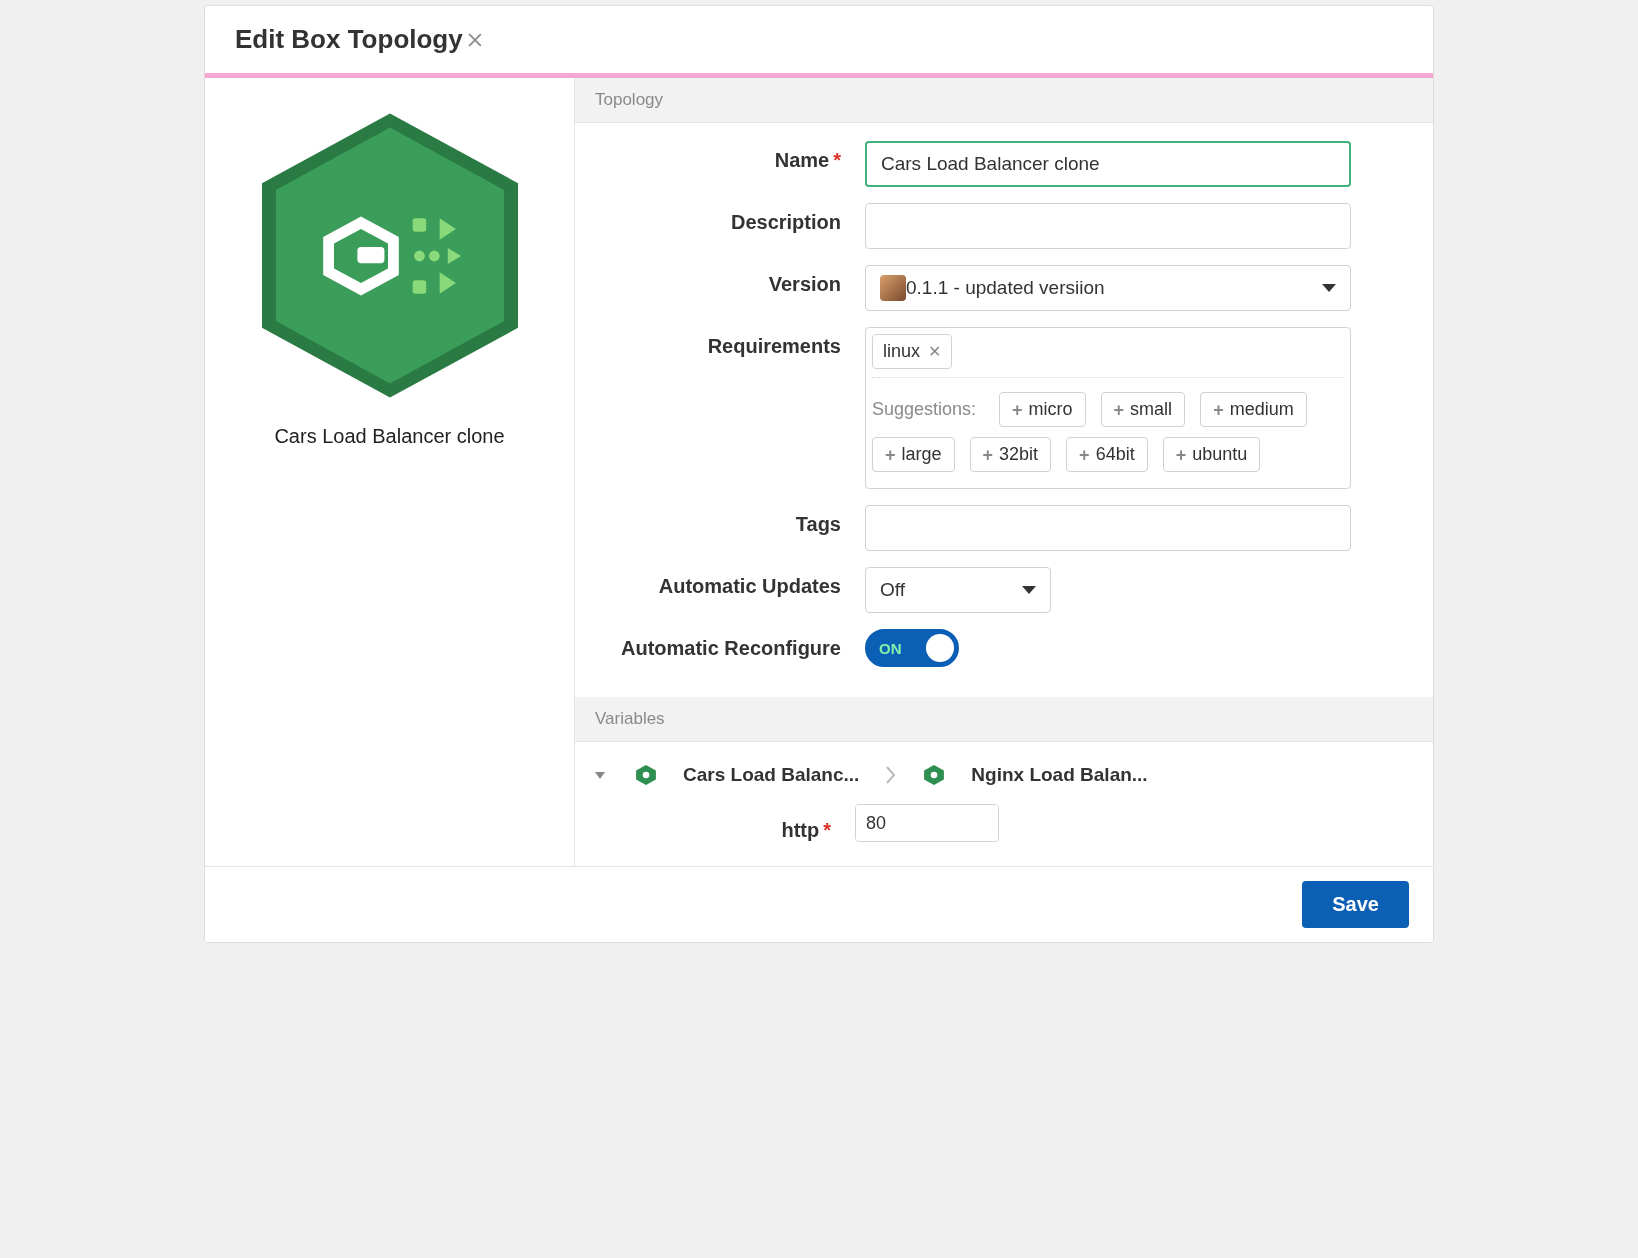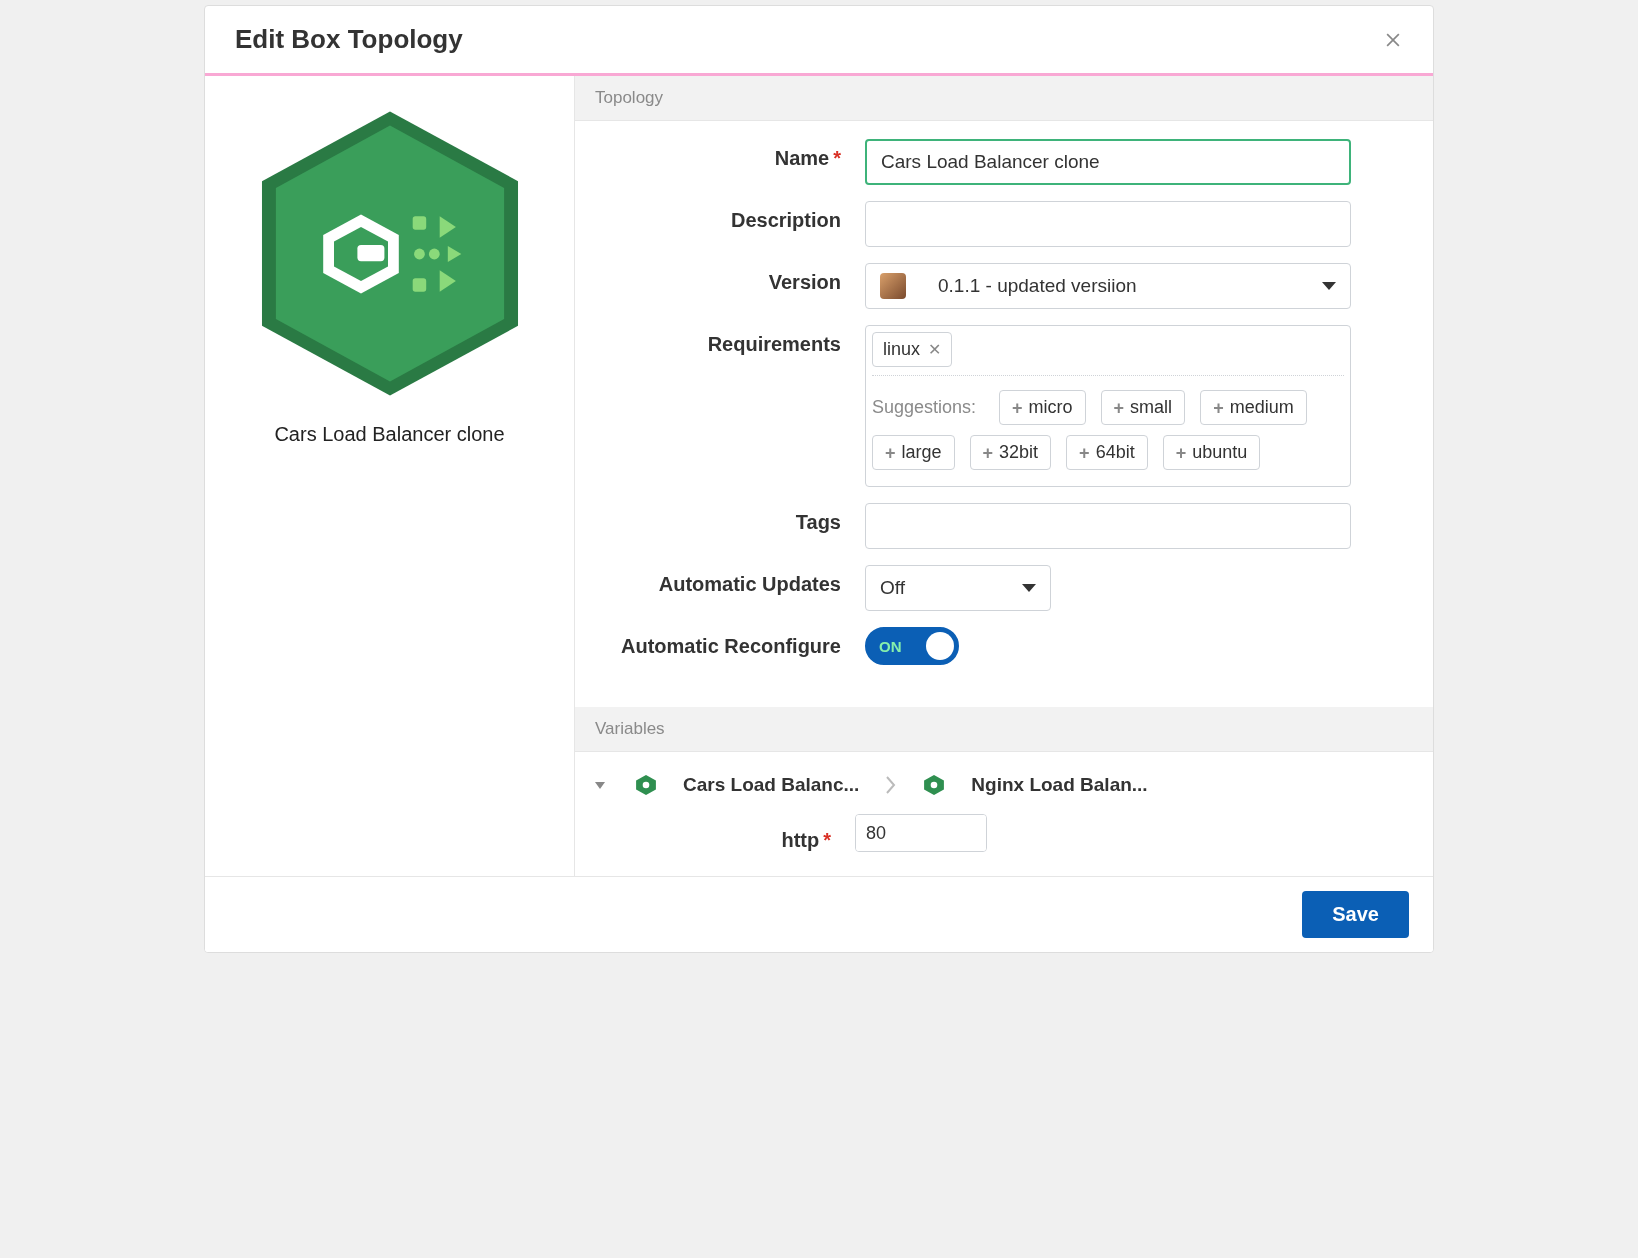--- a/index.html
+++ b/index.html
@@ -15,23 +15,23 @@
     background: #fff;
     border: 1px solid #ddd;
     border-radius: 4px;
     display: flex;
     flex-direction: column;
     overflow: hidden;
   }
   .modal-header {
     display: flex;
     align-items: center;
-    justify-content: space-between;
+    justify-content: flex-start;
     padding: 18px 28px 18px 30px;
-    border-bottom: 3px solid #f9a8d4;
+    border-bottom: 5px solid #f9a8d4;
   }
   .modal-title {
     font-size: 26px;
     font-weight: 700;
     color: #333;
   }
   .close-btn {
     width: 24px; height: 24px;
     display: flex; align-items: center; justify-content: center;
     cursor: pointer; color: #888;
@@ -113,21 +113,21 @@
   .text-input.focused {
     border: 2px solid #3eb37a;
     outline: none;
   }
   .select, .dropdown {
     display: flex;
     align-items: center;
     justify-content: space-between;
     cursor: pointer;
   }
-  .select .left { display: flex; align-items: center; gap: 32px; }
+  .select .left { display: flex; align-items: center; gap: 0; }
   .avatar {
     width: 26px; height: 26px; border-radius: 4px;
     background: linear-gradient(135deg,#d9a06b,#7a4a2d);
     display: inline-block;
   }
   .caret { width: 0; height: 0; border-left: 7px solid transparent; border-right: 7px solid transparent; border-top: 8px solid #333; }
 
   .tagbox {
     width: 100%;
     border: 1px solid #cfd3d8;
@@ -218,21 +218,21 @@
   .crumb-text { max-width: 190px; white-space: nowrap; overflow: hidden; text-overflow: ellipsis; }
 
   .var-row {
     display: flex; align-items: flex-end;
   }
   .var-label {
     width: 260px; text-align: right; padding-right: 24px;
     font-size: 20px; font-weight: 600; color: #333;
   }
   .num-input-wrap {
-    width: 132px; height: 38px;
+    width: 144px; height: 38px;
     border: 1px solid #cfd3d8; border-radius: 4px;
     display: flex; align-items: stretch;
     overflow: hidden;
   }
   .num-input {
     flex: 1; border: none; padding: 0 10px; font-size: 18px; color: #333;
   }
 
   .modal-footer {
     border-top: 1px solid #e6e6e6;
@@ -383,21 +383,21 @@
         <div class="row">
           <div class="row-label">Automatic Updates</div>
           <div class="row-field">
             <div class="dropdown small">
               <span>Off</span>
               <span class="caret"></span>
             </div>
           </div>
         </div>
 
-        <div class="row" style="margin-bottom:16px;">
+        <div class="row" style="margin-bottom:4px;">
           <div class="row-label">Automatic Reconfigure</div>
           <div class="row-field">
             <div class="toggle">
               <span>ON</span>
               <span class="knob"></span>
             </div>
           </div>
         </div>
 
       </div>

